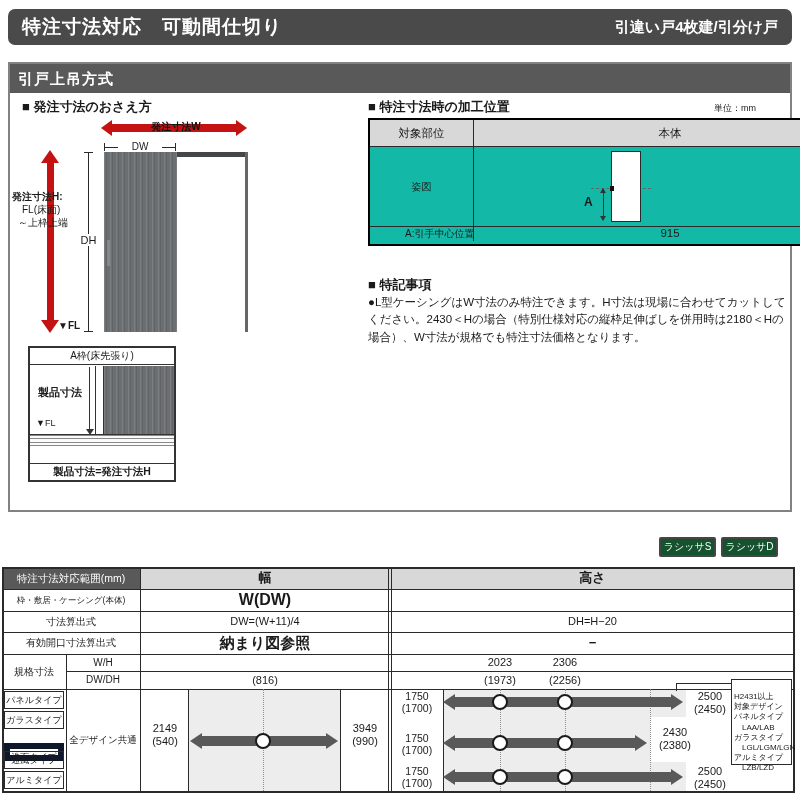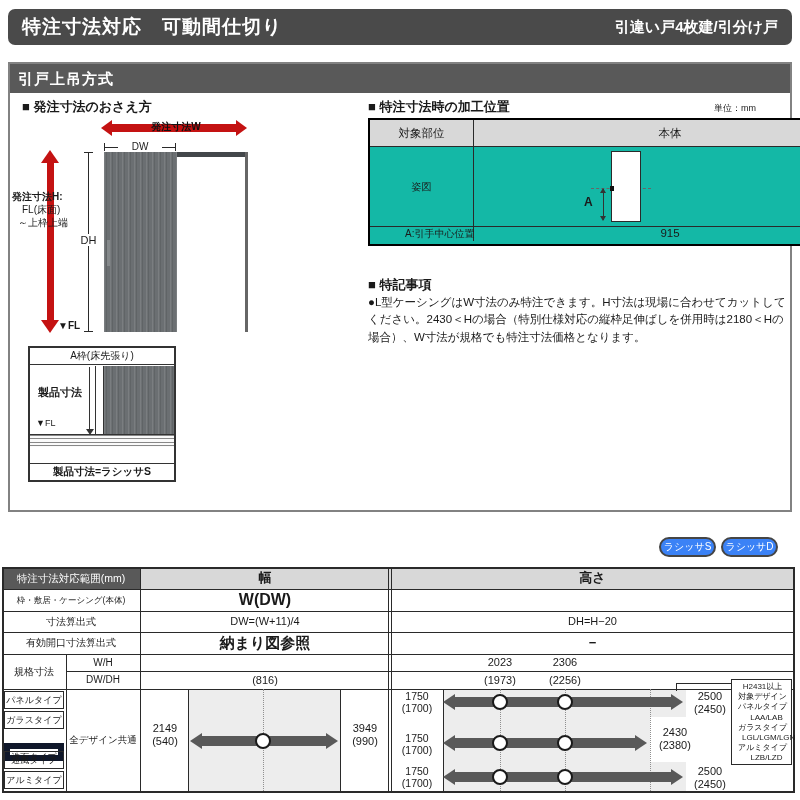--- a/index.html
+++ b/index.html
@@ -74,25 +74,25 @@
   .pbox .parrow{position:absolute;left:59px;top:19px;width:1px;height:62px;background:#333;}
   .pbox .parrow::after{content:"";position:absolute;left:-3.5px;bottom:-6px;border-left:4px solid transparent;border-right:4px solid transparent;border-top:6px solid #333;}
   .pbox .plabel{position:absolute;left:8px;top:37px;font-size:11px;font-weight:bold;}
   .pbox .pfl{position:absolute;left:6px;top:70px;font-size:9px;}
   .pbox .pfloor{position:absolute;left:0;top:86px;width:144px;height:13px;border-top:1.5px solid #333;
     background:repeating-linear-gradient(180deg,#888 0 1px,#fafafa 1px 3.5px);}
   .pbox .pcap{position:absolute;left:0;bottom:0;right:0;height:17px;border-top:1.5px solid #333;
     font-size:10.5px;font-weight:bold;text-align:center;line-height:15px;}
 
   
-  .badge{position:absolute;width:57px;height:20px;background:#3b82f6;border:2px solid #454545;border-radius:10px;
+  .badge{position:absolute;width:57px;height:20px;background:#14532d;border:2px solid #454545;border-radius:2px;
     color:#fff;font-size:10px;text-align:center;line-height:16px;}
 
   .cell{position:absolute;overflow:visible;}
-  .callout{position:absolute;left:731px;top:679px;width:61px;height:86px;border:1.5px solid #2a2a2a;background:#fff;padding:2px 0 0 2px;text-align:center;}
+  .callout{position:absolute;left:731px;top:679px;width:61px;height:86px;border:1.5px solid #2a2a2a;background:#fff;padding:12px 0 0 2px;}
   .callout div{font-size:8px;line-height:10.2px;white-space:nowrap;}
 </style>
 </head>
 <body>
 
 <div class="page">
 
   <div class="topbar">
     <span class="tt n">特注寸法対応　可動間仕切り</span>
     <span class="st n">引違い戸4枚建/引分け戸</span>
@@ -131,21 +131,21 @@
   <div class="abs n" style="left:58px;top:320px;font-size:10px;font-weight:bold;">▼FL</div>
 
   <div class="pbox">
     <div class="ptitle n">A枠(床先張り)</div>
     <div class="pwood wood"></div>
     <div class="pframe"></div>
     <div class="parrow"></div>
     <div class="plabel n">製品寸法</div>
     <div class="pfl n">▼FL</div>
     <div class="pfloor"></div>
-    <div class="pcap n">製品寸法=ラシッサS</div>
+    <div class="pcap n">製品寸法=発注寸法H</div>
   </div>
 
   <div class="abs h13 n" style="left:368px;top:98px;">■ 特注寸法時の加工位置</div>
   <div class="abs n" style="left:714px;top:102px;font-size:9px;">単位：mm</div>
 
   <div class="t1">
     <div class="t1r t1-head">
       <div class="t1c1 n">対象部位</div>
       <div class="t1c2 n">本体</div>
     </div>

